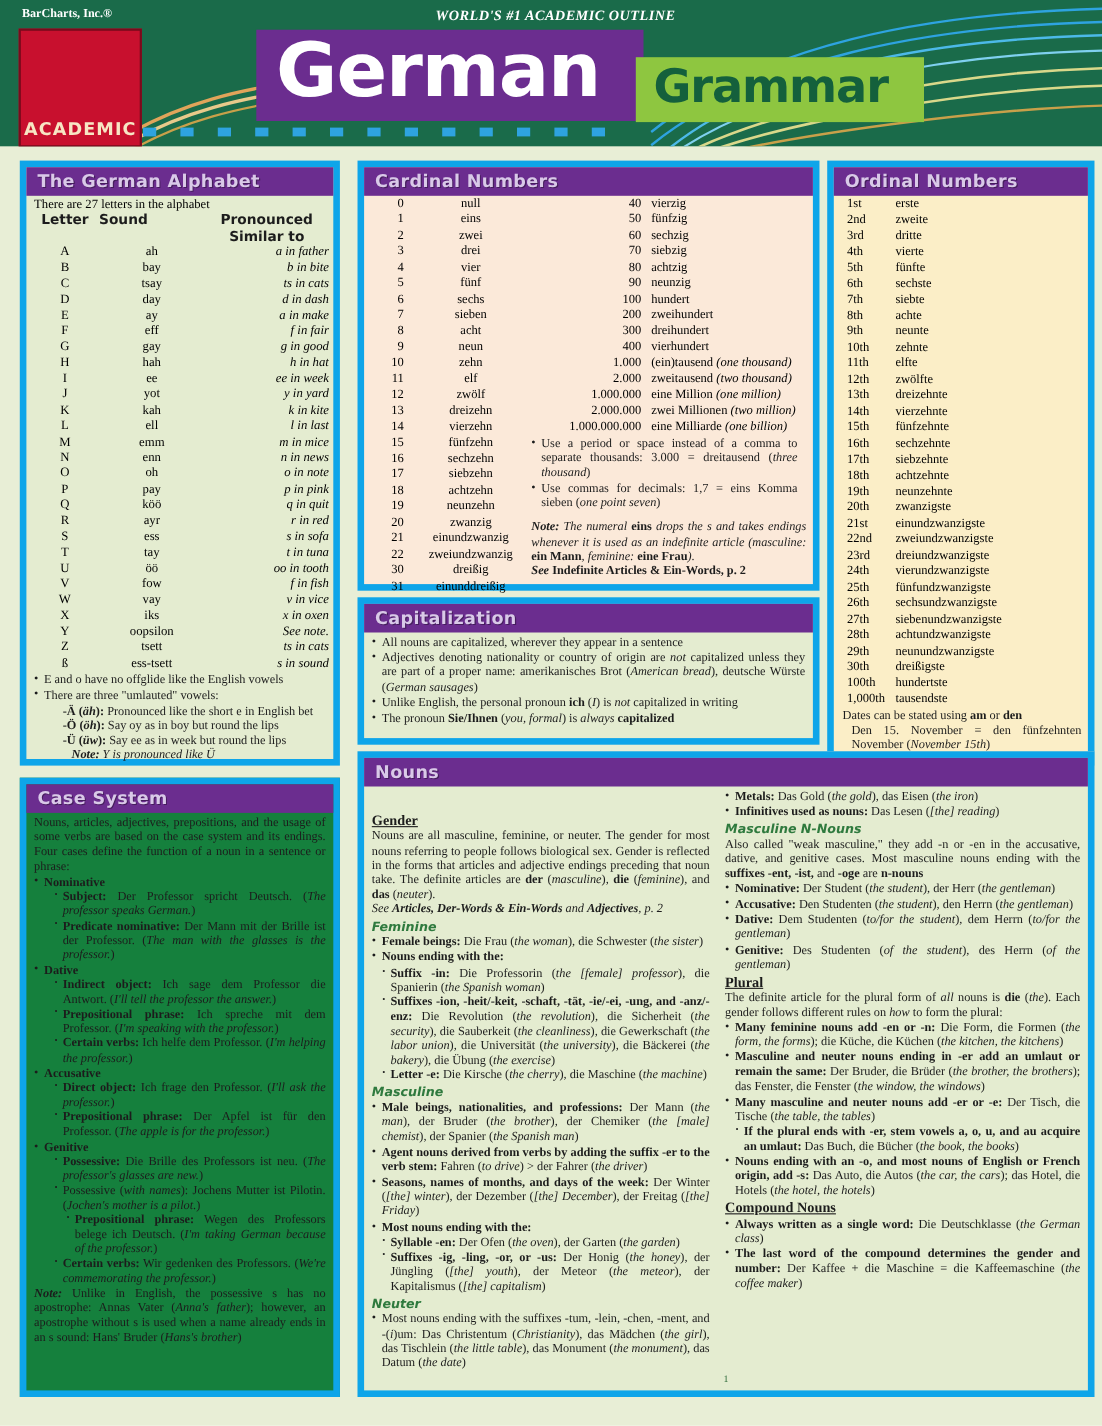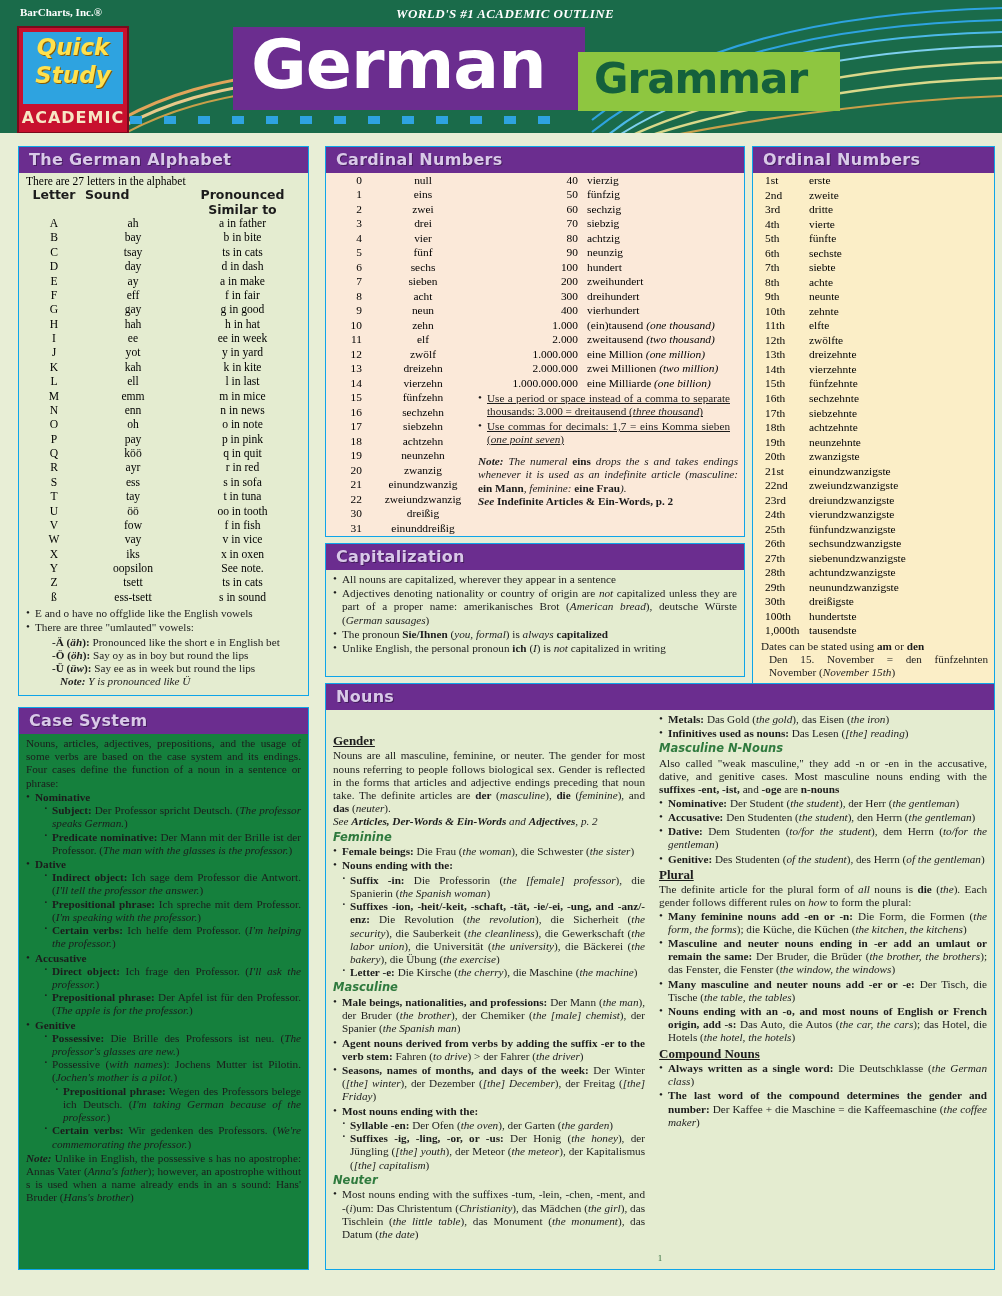--- a/index.html
+++ b/index.html
@@ -39,21 +39,21 @@
     color:#ffffff;letter-spacing:-1px;}
   .title-grammar{position:absolute;left:578px;top:52px;width:262px;height:59px;
     background:#8ec640;}
   .title-grammar span{position:absolute;left:16px;top:2px;
     font-family:"DejaVu Sans", sans-serif;font-weight:bold;font-size:42px;
     color:#14603c;letter-spacing:-1px;}
   .dotrow{position:absolute;left:130px;top:116px;width:430px;height:8px;}
   .dotrow i{position:absolute;top:0;width:12px;height:8px;background:#2ea3e0;display:block;}
 
   
-  .panel{position:absolute;box-sizing:border-box;border:1px solid #0ea5e9;}
+  .panel{position:absolute;box-sizing:border-box;border:6px solid #0ea5e9;}
   .p-green{background:#e4ecd0;}
   .p-peach{background:#fbe9d9;}
   .p-cream{background:#fbeec7;}
   .p-lav{background:#15803d;}
 
   .bar{background:#6b2d8f;color:#d9c9e8;font-family:"DejaVu Sans", sans-serif;
     font-weight:bold;font-size:16px;padding:3px 10px 4px 10px;letter-spacing:.3px;
     text-shadow:1px 1px 0 rgba(0,0,0,.35);}
 
   .body-txt{font-family:"Liberation Serif",serif;font-size:11.2px;color:#1c1c1c;
@@ -63,21 +63,21 @@
 
   
   .alpha-head{display:flex;font-family:"DejaVu Sans",sans-serif;font-weight:bold;
     font-size:12.5px;color:#1c1c1c;padding:0 4px;}
   .alpha-head .c1{width:62px;text-align:center;}
   .alpha-head .c2{width:96px;}
   .alpha-head .c3{flex:1;text-align:center;}
   .alpha-row{display:flex;font-size:11.6px;line-height:1.24;padding:0 4px;}
   .alpha-row .c1{width:62px;text-align:center;font-family:"Liberation Serif",serif;}
   .alpha-row .c2{width:96px;text-align:center;}
-  .alpha-row .c3{flex:1;text-align:center;}
+  .alpha-row .c3{flex:1;text-align:right;font-style:italic;}
   .alpha-intro{font-size:11.5px;padding:2px 7px 0 7px;}
 
   
   .num-cols{display:flex;}
   .num-left{width:140px;padding-left:8px;}
   .num-right{flex:1;padding-left:4px;}
   .nrow{display:flex;font-size:11.4px;line-height:1.27;}
   .nrow .n{width:28px;text-align:right;padding-right:10px;}
   .nrow .w{flex:1;text-align:center;}
   .nrow2{display:flex;font-size:11.4px;line-height:1.27;}
@@ -123,24 +123,20 @@
     <svg style="position:absolute;left:120px;top:60px;width:470px;height:80px;" viewBox="0 0 470 80" preserveAspectRatio="none">
       <path d="M0 60 C90 10 200 2 470 0" stroke="#e0a45a" stroke-width="3" fill="none"></path>
       <path d="M0 68 C90 18 200 10 470 8" stroke="#e8c98a" stroke-width="3" fill="none"></path>
       <path d="M0 76 C90 26 200 18 470 16" stroke="#c8a04a" stroke-width="2" fill="none"></path>
     </svg>
 
     <div class="barcharts">BarCharts, Inc.®</div>
     <div class="worlds">WORLD'S #1 ACADEMIC OUTLINE</div>
 
     <div class="logo">
-      <div class="logo-top">
-        <div class="logo-q">Quick</div>
-        <div class="logo-s">Study</div>
-      </div>
       <div class="logo-acad">ACADEMIC</div>
     </div>
 
     <div class="title-german">
       <span>German</span>
     </div>
     <div class="title-grammar">
       <span>Grammar</span>
     </div>
 
@@ -481,21 +477,21 @@
             </div>
             <div class="nrow2">
               <div class="n">2.000.000</div>
               <div class="w">zwei Millionen <i>(two million)</i></div>
             </div>
             <div class="nrow2">
               <div class="n">1.000.000.000</div>
               <div class="w">eine Milliarde <i>(one billion)</i></div>
             </div>
           </div>
-        <div class="body-txt" style="padding:2px 14px 0 0;text-decoration:underline;">
+        <div class="body-txt" style="padding:2px 14px 0 0;">
           <ul class="bl" id="card-bullets">
               <li>Use a period or space instead of a comma to separate thousands: 3.000 = dreitausend (<i>three thousand</i>)</li>
               <li>Use commas for decimals: 1,7 = eins Komma sieben (<i>one point seven</i>)</li>
             </ul>
         </div>
         <div class="body-txt" style="padding:8px 6px 0 0;">
           <span style="font-weight:bold;font-style:italic;">Note:</span>
           <span id="card-note-text"> <i>The numeral </i><b>eins</b><i> drops the s and takes endings whenever it is used as an indefinite article (masculine: </i><b>ein Mann</b><i>, feminine: </i><b>eine Frau</b><i>).</i></span>
           <div id="card-see-ref" style="font-weight:bold;"><i>See</i> Indefinite Articles &amp; Ein-Words, p. 2</div>
         </div>
@@ -642,22 +638,22 @@
         </div>
     </div>
   </div>
 
   <div class="panel p-green" style="left:325px;top:543px;width:420px;height:134px;">
     <div class="bar">Capitalization</div>
     <div class="body-txt">
       <ul class="bl" id="cap-list">
           <li>All nouns are capitalized, wherever they appear in a sentence</li>
           <li>Adjectives denoting nationality or country of origin are <i>not</i> capitalized unless they are part of a proper name: amerikanisches Brot (<i>American bread</i>), deutsche Würste (<i>German sausages</i>)</li>
+          <li>Unlike English, the personal pronoun <b>ich</b> (<i>I</i>) is <i>not</i> capitalized in writing</li>
           <li>The pronoun <b>Sie/Ihnen</b> (<i>you, formal</i>) is <i>always</i> <b>capitalized</b></li>
-          <li>Unlike English, the personal pronoun <b>ich</b> (<i>I</i>) is <i>not</i> capitalized in writing</li>
         </ul>
     </div>
   </div>
 
   <div class="panel p-lav" style="left:18px;top:707px;width:291px;height:563px;">
     <div class="bar">Case System</div>
     <div class="body-txt">
       <div id="case-intro" style="margin-bottom:1px;">Nouns, articles, adjectives, prepositions, and the usage of some verbs are based on the case system and its endings. Four cases define the function of a noun in a sentence or phrase:</div>
       <ul class="bl" id="case-list">
           <li><b>Nominative</b><ul class="sub">
@@ -735,20 +731,23 @@
               <li><b>Dative:</b> Dem Studenten (<i>to/for the student</i>), dem Herrn (<i>to/for the gentleman</i>)</li>
               <li><b>Genitive:</b> Des Studenten (<i>of the student</i>), des Herrn (<i>of the gentleman</i>)</li>
             </ul>
           <div class="subhead">Plural</div>
           <div id="plural-intro">The definite article for the plural form of <i>all</i> nouns is <b>die</b> (<i>the</i>). Each gender follows different rules on <i>how</i> to form the plural:</div>
           <ul class="bl" id="plural-list">
               <li><b>Many feminine nouns add -en or -n:</b> Die Form, die Formen (<i>the form, the forms</i>); die Küche, die Küchen (<i>the kitchen, the kitchens</i>)</li>
               <li><b>Masculine and neuter nouns ending in -er add an umlaut or remain the same:</b> Der Bruder, die Brüder (<i>the brother, the brothers</i>); das Fenster, die Fenster (<i>the window, the windows</i>)</li>
               <li><b>Many masculine and neuter nouns add -er or -e:</b> Der Tisch, die Tische (<i>the table, the tables</i>)</li>
             </ul>
+          <ul class="sub" id="plural-sub">
+              <li><b>If the plural ends with -er, stem vowels a, o, u, and au acquire an umlaut:</b> Das Buch, die Bücher (<i>the book, the books</i>)</li>
+            </ul>
           <ul class="bl" id="plural-last">
               <li><b>Nouns ending with an -o, and most nouns of English or French origin, add -s:</b> Das Auto, die Autos (<i>the car, the cars</i>); das Hotel, die Hotels (<i>the hotel, the hotels</i>)</li>
             </ul>
           <div class="subhead">Compound Nouns</div>
           <ul class="bl" id="compound-list">
               <li><b>Always written as a single word:</b> Die Deutschklasse (<i>the German class</i>)</li>
               <li><b>The last word of the compound determines the gender and number:</b> Der Kaffee + die Maschine = die Kaffeemaschine (<i>the coffee maker</i>)</li>
             </ul>
         </div>
       </div>

